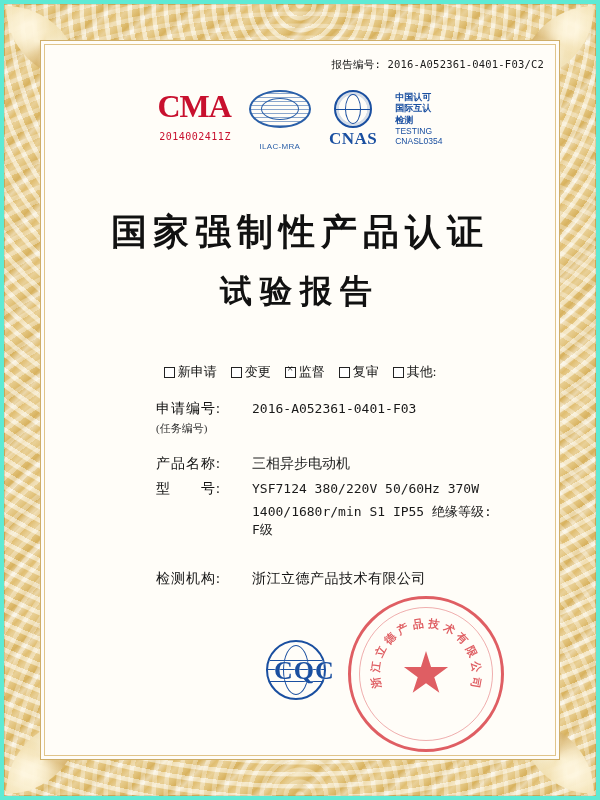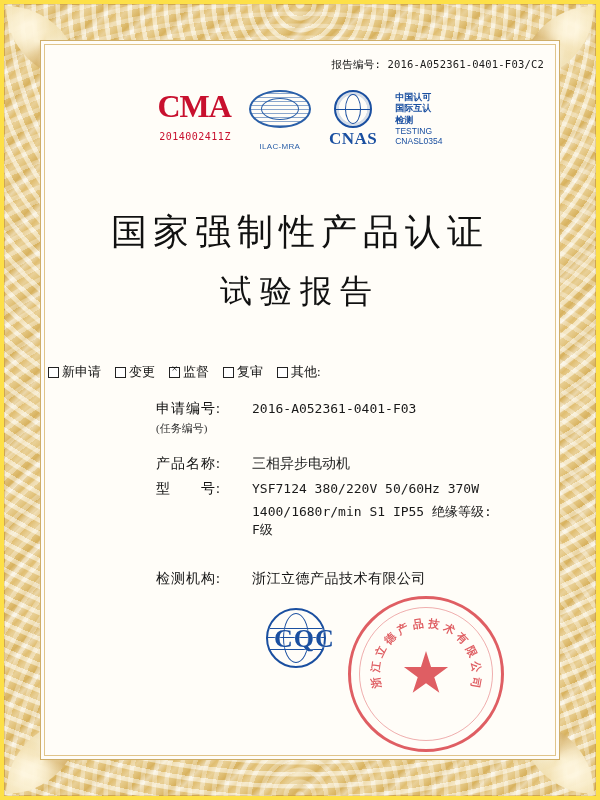--- a/index.html
+++ b/index.html
@@ -12,21 +12,21 @@
     height: 800px;
     font-family: "Liberation Sans", sans-serif;
     overflow: hidden;
   }
 
   
   .page {
     position: relative;
     width: 600px;
     height: 800px;
-    background: #fde047;
+    background: #5eead4;
     box-sizing: border-box;
   }
   .frame-outer {
     position: absolute;
     inset: 4px;
     background:
       repeating-linear-gradient(135deg,
         #f3e2b4 0px, #e9cf8c 6px, #d9b45e 12px, #f6ecd0 18px, #e6c679 24px, #f3e2b4 30px);
     border: 1px solid #c9a košt;
     border: 1px solid #c9a martin;
@@ -170,21 +170,21 @@
     color: #1a4fa0;
     line-height: 1.25;
     padding-top: 2px;
   }
   .logo-cnas-text .cn { font-size: 9px; font-weight: bold; }
 
   
   .title-main, .title-sub {
     text-align: center;
     font-family: "Liberation Serif", serif;
-    font-weight: normal;
+    font-weight: bold;
     color: #111;
   }
   .title-main {
     position: absolute;
     top: 160px;
     left: 0; right: 0;
     font-size: 36px;
     letter-spacing: 6px;
   }
   .title-sub {
@@ -194,20 +194,21 @@
     font-size: 32px;
     letter-spacing: 8px;
   }
 
   
   .checkrow {
     position: absolute;
     top: 315px;
     left: 0; right: 0;
     display: flex;
+    justify-content: center;
     gap: 14px;
     font-family: "Liberation Serif", serif;
     font-size: 13px;
     color: #111;
   }
   .checkitem { display: inline-flex; align-items: center; gap: 3px; }
   .box {
     display: inline-block;
     width: 9px; height: 9px;
     border: 1px solid #222;
@@ -290,21 +291,21 @@
   .agency-value {
     font-family: "Liberation Serif", serif;
     font-size: 14px;
     color: #111;
     letter-spacing: .5px;
   }
 
   
   .cqc {
     position: absolute;
-    top: 556px;
+    top: 588px;
     left: 218px;
     width: 86px;
     height: 70px;
     color: #1a4fa0;
   }
   .cqc .globe {
     position: absolute;
     left: 0; top: 4px;
     width: 56px; height: 56px;
     border-radius: 50%;

